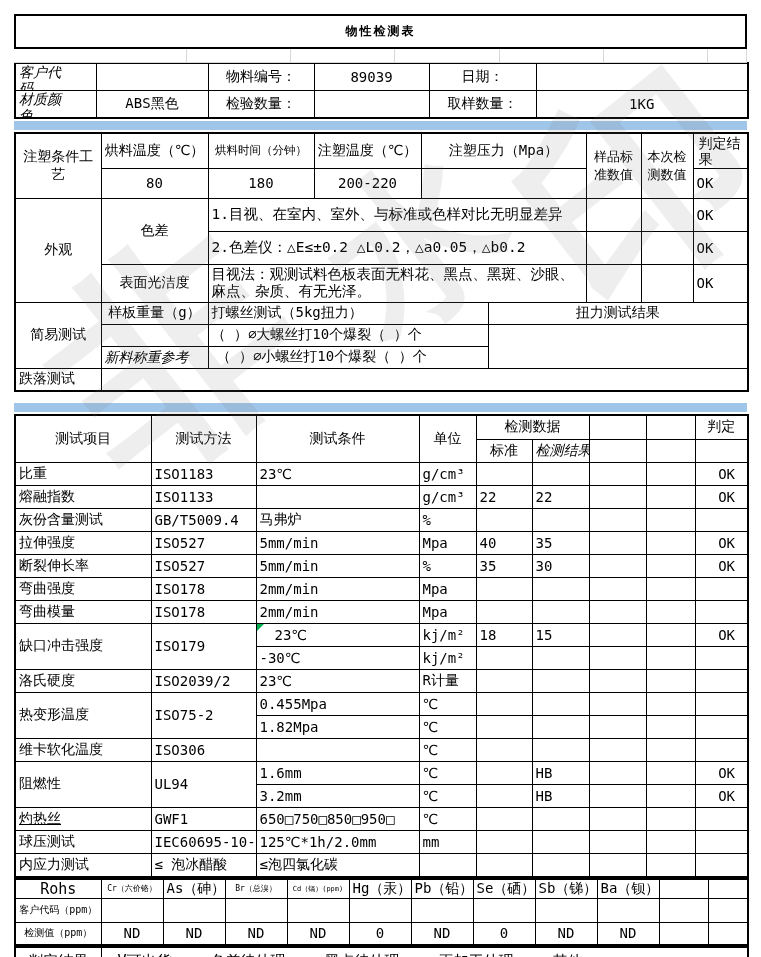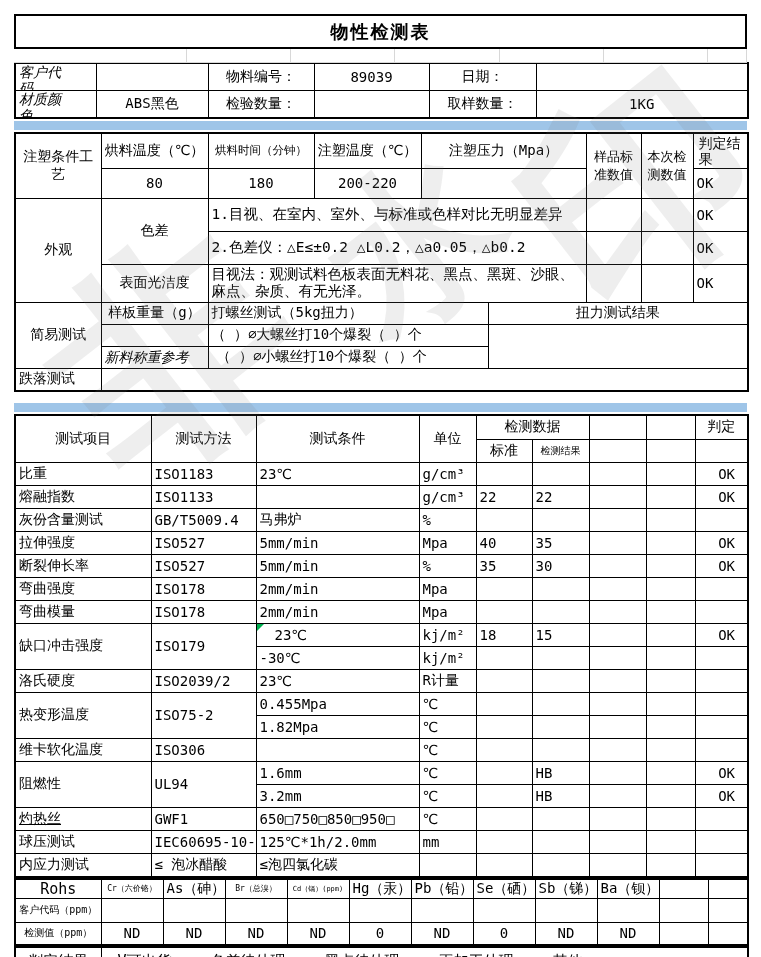--- a/index.html
+++ b/index.html
@@ -5,21 +5,21 @@
   html,body{margin:0;padding:0;background:#fff;}
   #page{position:relative;width:761px;height:957px;background:#ffffff;overflow:hidden;
         font-family:"DejaVu Sans Mono","DejaVu Sans",sans-serif;color:#000;}
   #sheet{position:absolute;left:14px;top:14px;width:733px;}
   table{border-collapse:collapse;table-layout:fixed;width:733px;}
   td{border:1px solid #000;padding:0 3px;font-size:14px;overflow:hidden;vertical-align:middle;
      white-space:nowrap;}
   .wrap{white-space:normal;}
   table.boxed{border:2px solid #000;}
   
-  .t-title td{height:31px;text-align:center;font-weight:bold;font-size:18px;letter-spacing:2px;}
+  .t-title td{height:31px;text-align:center;font-weight:bold;font-size:12px;letter-spacing:2px;}
   
   .gridstrip{display:flex;height:13px;}
   .gridstrip div{border-right:1px solid #d8d8d8;border-bottom:1px solid #d8d8d8;height:100%;}
   
   .band{height:9px;margin:2px 0;}
   .gap{height:9px;}
   
   .t-info td{height:26px;}
   .clip2{white-space:normal;line-height:16px;max-height:26px;overflow:hidden;word-break:break-all;font-style:italic;}
   .clipw{width:52px;}
@@ -31,21 +31,21 @@
   .judgehead{white-space:normal;line-height:16px;max-height:34px;overflow:hidden;word-break:break-all;
              text-align:left;padding-left:2px;}
   .okl{text-align:left;padding-left:3px;}
   .desc{white-space:normal;line-height:17px;max-height:32px;overflow:hidden;text-align:left;font-size:14.5px;}
   .desc2{white-space:normal;line-height:17px;text-align:left;font-size:14.5px;}
   
   .t-main td{height:22px;text-align:left;}
   .t-main td.num{text-align:left;padding-right:10px;}
   .t-main td.jok{text-align:right;padding-right:12px;}
   .t-main thead td{text-align:center;}
-  .subres{font-size:10px;}
+  .subres{font-size:14px;font-style:italic;}
   .u{text-decoration:underline;}
   .condcell{position:relative;}
   .gmark{position:absolute;left:0;top:0;width:0;height:0;
          border-top:7px solid #00B050;border-right:7px solid transparent;}
   .ind{padding-left:18px;}
   
   .t-rohs td{text-align:center;}
   .xs{font-size:8px;}
   .xxs{font-size:7px;}
   .sm{font-size:10px;text-align:left;white-space:nowrap;}

